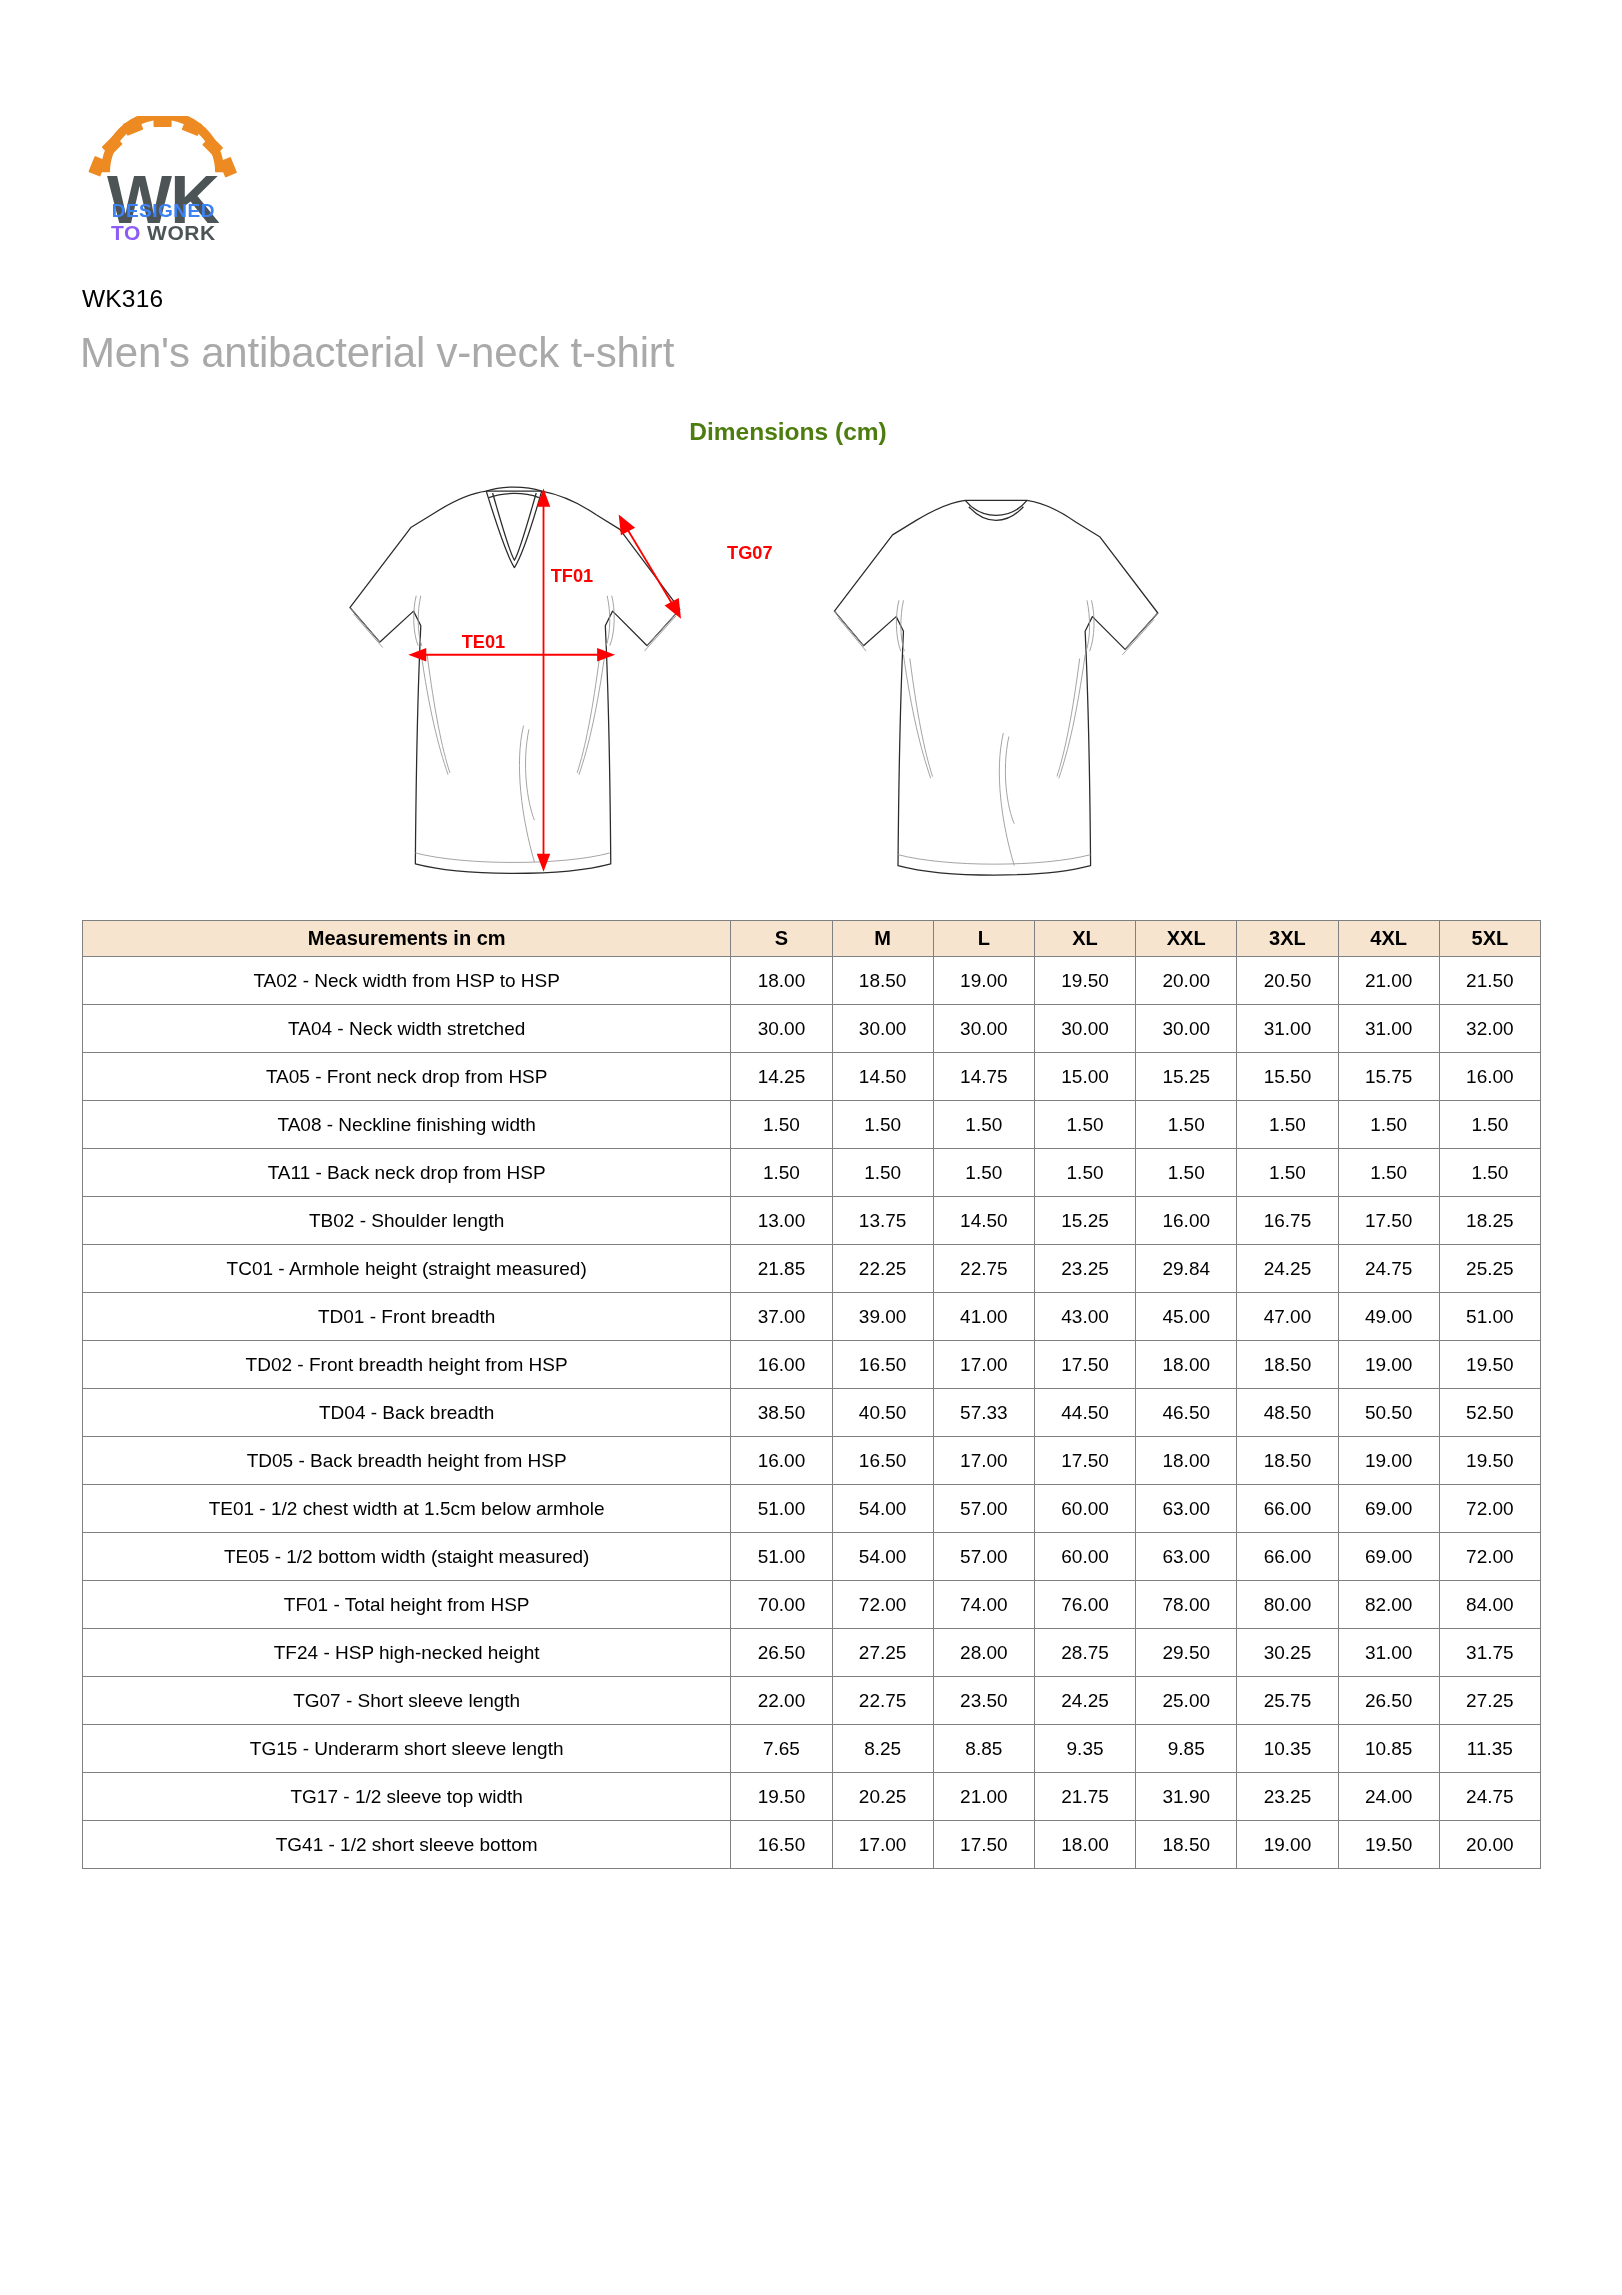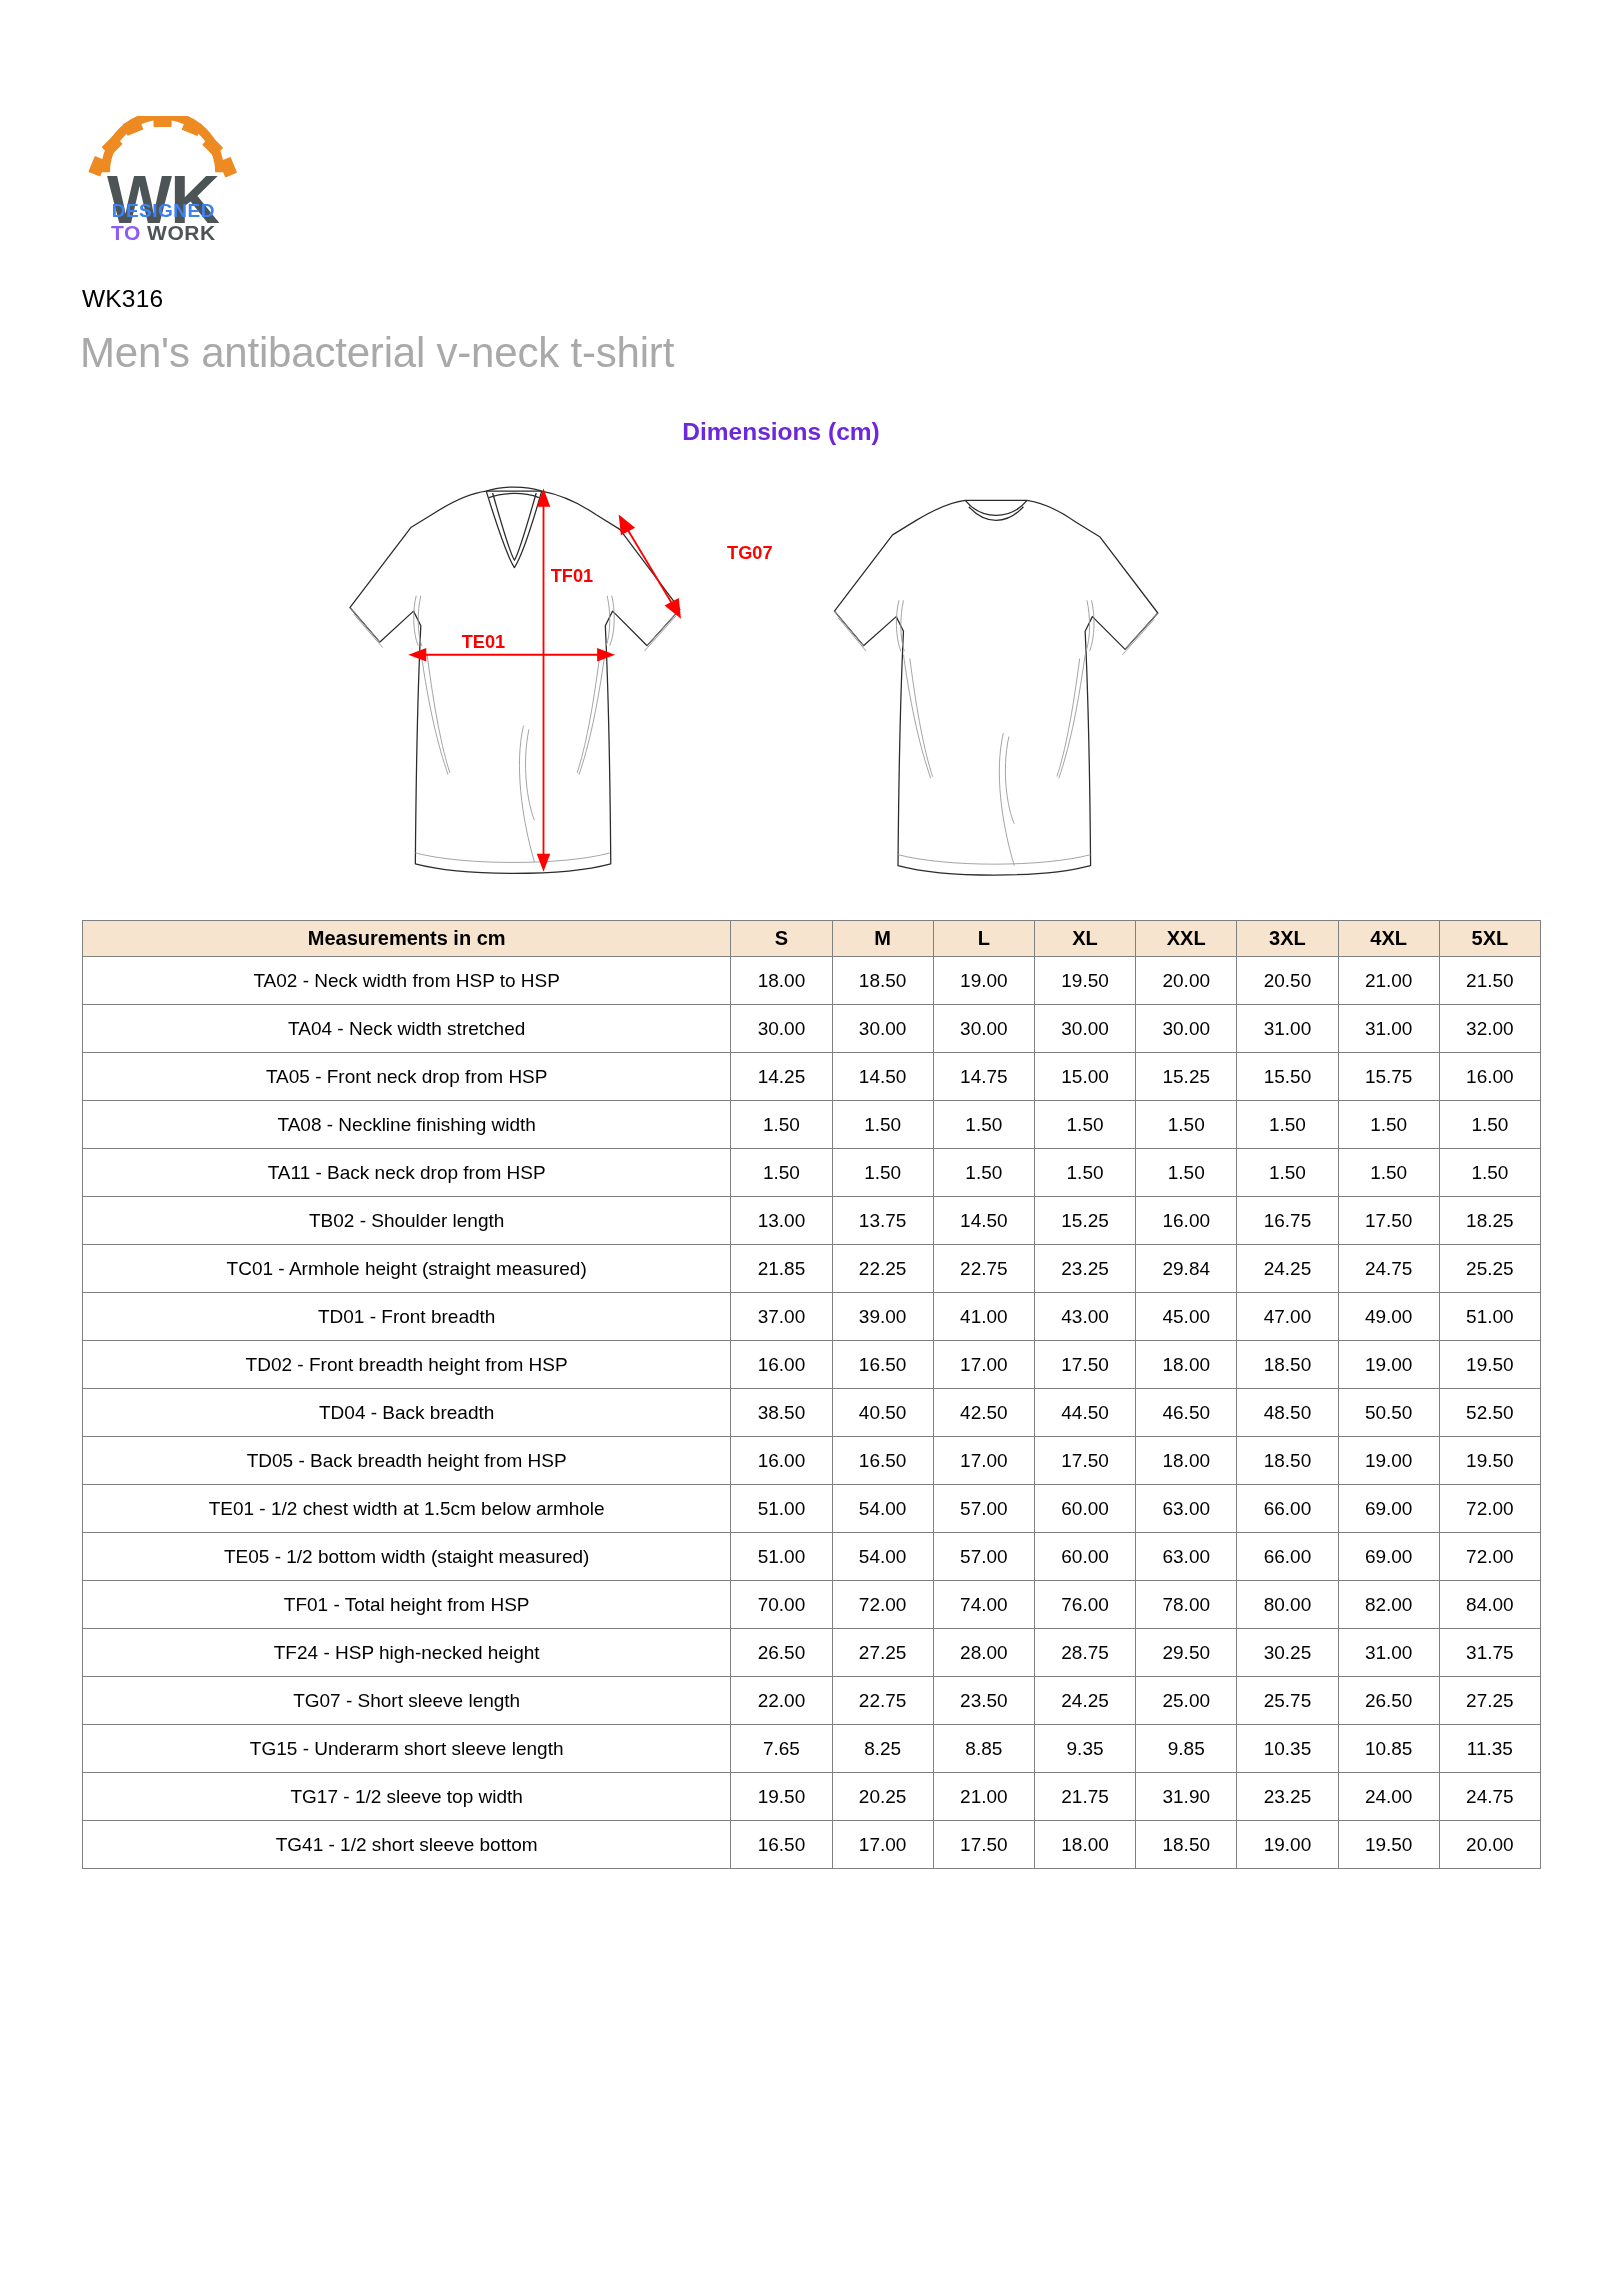--- a/index.html
+++ b/index.html
@@ -45,27 +45,27 @@
   .product-title {
     position: absolute;
     left: 80px;
     top: 329px;
     font-size: 42px;
     color: #a9a9a9;
     letter-spacing: -0.2px;
   }
   .dimensions-heading {
     position: absolute;
-    left: 5px;
+    left: 12px;
     top: 418px;
     width: 1443px;
     text-align: center;
     font-size: 24.5px;
     font-weight: bold;
-    color: #6d28d9;
+    color: #4d7c0f;
     padding-left: 109px;
     box-sizing: border-box;
   }
 
   
   .drawings {
     position: absolute;
     left: 300px;
     top: 473px;
     width: 1018px;
@@ -360,21 +360,21 @@
             <td class="col-size">17.50</td>
             <td class="col-size">18.00</td>
             <td class="col-size">18.50</td>
             <td class="col-size">19.00</td>
             <td class="col-size">19.50</td>
           </tr>
           <tr>
             <td class="col-label">TD04 - Back breadth</td>
             <td class="col-size">38.50</td>
             <td class="col-size">40.50</td>
-            <td class="col-size">42.50</td>
+            <td class="col-size">57.33</td>
             <td class="col-size">44.50</td>
             <td class="col-size">46.50</td>
             <td class="col-size">48.50</td>
             <td class="col-size">50.50</td>
             <td class="col-size">52.50</td>
           </tr>
           <tr>
             <td class="col-label">TD05 - Back breadth height from HSP</td>
             <td class="col-size">16.00</td>
             <td class="col-size">16.50</td>

